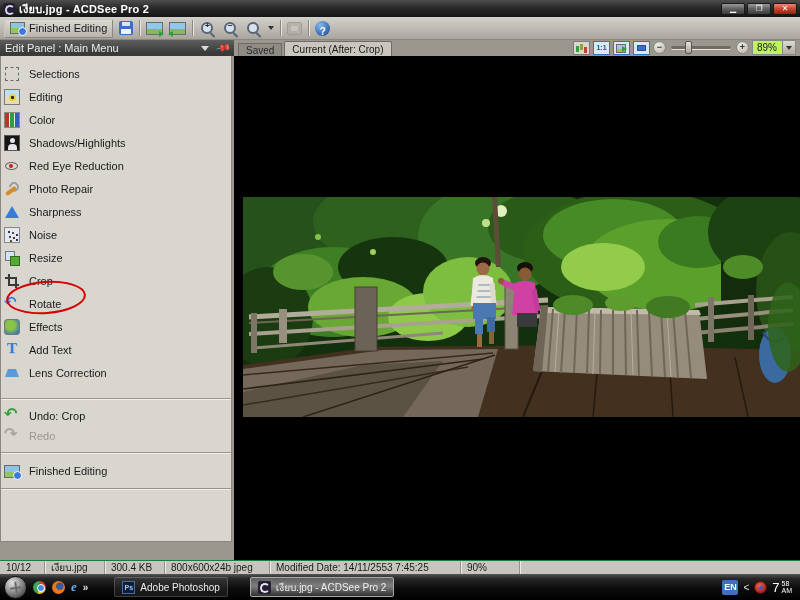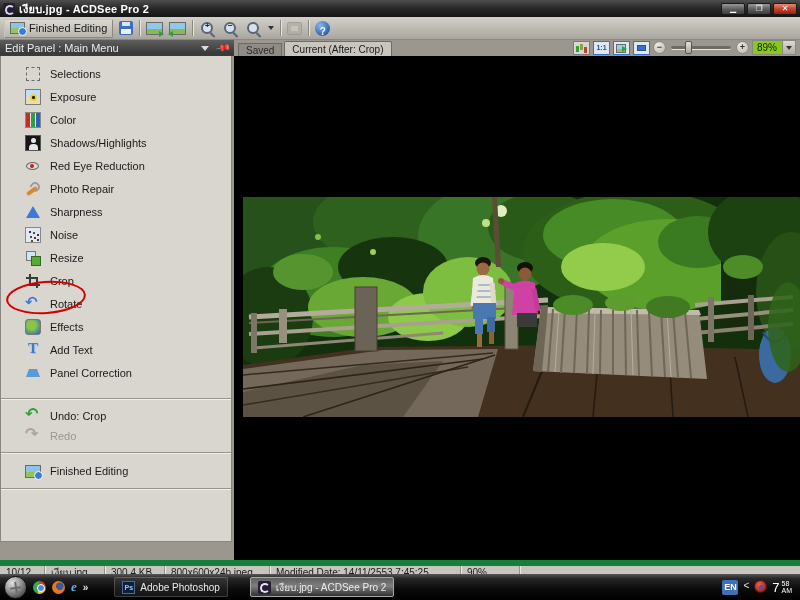--- a/index.html
+++ b/index.html
@@ -61,21 +61,21 @@
 
   
   .sidebar { position:absolute; left:0; top:0; width:234px; height:520px; background:#9b978f; }
   .panel-header { height:16px; background:linear-gradient(180deg,#5e5e5e,#3a3a3a 80%);
     display:flex; align-items:center; padding:0 5px; color:#ececec; font-size:11px; }
   .ph-arrow { margin-left:auto; width:0; height:0; border-left:4px solid transparent;
     border-right:4px solid transparent; border-top:5px solid #dcdcdc; }
   .ph-pin { margin-left:8px; color:#dcdcdc; font-size:10px; line-height:10px; transform:rotate(35deg); }
   .panel-body { position:absolute; left:0; top:16px; width:232px; height:486px;
     background:#d9d6cf; border:1px solid #8a8780; border-top:none; padding-top:6px; overflow:hidden; }
-  .mrow { height:23px; display:flex; align-items:center; gap:9px; padding-left:24px;
+  .mrow { height:23px; display:flex; align-items:center; gap:9px; padding-left:3px;
     font-size:11px; color:#1a1a1a; }
   .mrow.disabled { color:#9a978f; }
   .msep { height:2px; border-top:1px solid #96938c; border-bottom:1px solid #f2f0ea; margin:6px 0; }
   .mlabel { white-space:nowrap; }
 
   .ic { width:16px; height:16px; position:relative; flex:none; }
   .ic-selections { width:14px; height:14px; margin:1px; border:1px dashed #6a6a6a; }
   .ic-exposure { background:linear-gradient(180deg,#bfe0f0 0 50%,#e6debo 50%); background:linear-gradient(180deg,#bfe0f0 0 50%,#e6deb0 50%); border:1px solid #7a7a7a; }
   .ic-exposure::before { content:""; position:absolute; left:4px; top:4px; width:7px; height:7px; border-radius:50%;
     background:radial-gradient(circle,#222 0 28%,#f0d030 30%); }
@@ -137,32 +137,32 @@
   .vc-window::before { content:""; position:absolute; left:3px; top:3px; right:3px; bottom:3px;
     background:#3a6ec8; border:1px solid #28508f; }
   .zoom-btn { width:13px; height:13px; border-radius:50%; border:1px solid #8a8780;
     background:radial-gradient(circle at 35% 30%,#eceae4,#b8b5ae); text-align:center;
     font-size:9px; font-weight:bold; line-height:11px; color:#333; }
   .zoom-slider { width:60px; height:13px; position:relative; margin:0 2px; }
   .zoom-slider::before { content:""; position:absolute; left:0; right:0; top:5px; height:3px;
     background:#6e6b65; border-bottom:1px solid #e8e6e0; border-radius:2px; }
   .zoom-thumb { position:absolute; left:14px; top:0; width:7px; height:13px; border-radius:2px;
     border:1px solid #555; background:linear-gradient(180deg,#e6e3dc,#a8a59e); }
-  .zoom-combo { width:44px; height:15px; background:#84cc16; border:1px solid #8a8780;
+  .zoom-combo { width:44px; height:15px; background:#bef264; border:1px solid #8a8780;
     display:flex; align-items:center; }
   .zoom-combo .val { flex:1; font-size:10px; padding-left:4px; color:#1a1a1a; }
   .zoom-combo .btn { width:13px; height:13px; background:linear-gradient(180deg,#dcd9d2,#b0ada6);
     border-left:1px solid #8a8780; display:flex; align-items:center; justify-content:center; }
 
   .canvas { position:absolute; left:0; top:16px; width:566px; height:504px; background:#000; }
   .photo { position:absolute; left:9px; top:141px; width:557px; height:220px; display:block; }
 
   
   .statusbar { position:absolute; left:0; top:560px; width:800px; height:14px;
-    background:#c8c5be; border-top:6px solid #15803d; display:flex; align-items:center;
+    background:#c8c5be; border-top:1px solid #15803d; display:flex; align-items:center;
     font-size:10px; color:#1a1a1a; }
   .seg { height:100%; line-height:13px; padding:0 6px; border-right:1px solid #96938c;
     box-shadow:1px 0 0 #eeece6; white-space:nowrap; overflow:hidden; }
   .seg.fill { flex:1; border-right:none; box-shadow:none; }
 
   
   .taskbar { position:absolute; left:0; top:574px; width:800px; height:26px;
     background:linear-gradient(180deg,#555 0,#262626 18%,#0c0c0c 55%,#000 100%);
     display:flex; align-items:center; padding:0 4px; gap:6px; }
   .start-orb { width:23px; height:23px; border-radius:50%; border:1px solid #111; position:relative; flex:none;
@@ -182,21 +182,21 @@
   .tbtn { height:20px; border-radius:2px; padding:0 7px; display:flex; align-items:center; gap:5px;
     color:#ececec; font-size:10px; white-space:nowrap; }
   .tbtn.ps { background:rgba(255,255,255,.07); border:1px solid rgba(255,255,255,.18); margin-left:20px; }
   .tbtn.acdsee { margin-left:16px; border:1px solid #a8a8a8;
     background:linear-gradient(180deg,rgba(200,200,200,.35),rgba(235,235,235,.5) 45%,rgba(150,150,150,.3)); }
   .ps-icon { width:13px; height:13px; background:#0e1f3c; border:1px solid #4a6a9a; color:#9ac8f0;
     font-size:7px; font-weight:bold; text-align:center; line-height:12px; flex:none; }
   .acdsee-icon { width:13px; height:13px; border-radius:2px; background:#241d33; position:relative; flex:none; }
   .acdsee-icon::after { content:""; position:absolute; left:2.5px; top:2.5px; width:6px; height:6px;
     border:2px solid #e4deee; border-radius:50%; border-right-color:transparent; }
-  .tray { margin-left:auto; display:flex; gap:5px; padding-right:4px; }
+  .tray { margin-left:auto; display:flex; align-items:center; gap:5px; padding-right:4px; }
   .lang-badge { width:16px; height:15px; background:#3f71b8; color:#fff; font-size:9px; font-weight:bold;
     text-align:center; line-height:15px; border-radius:2px; }
   .tray-chevron { color:#e0e0e0; font-size:10px; }
   .tray-app { width:13px; height:13px; border-radius:50%; position:relative;
     background:radial-gradient(circle at 40% 35%,#f06050,#a02018 75%); border:1px solid #601008; }
   .tray-app::after { content:""; position:absolute; left:4px; top:4px; width:4px; height:4px;
     border-radius:50%; background:#3a5ac0; }
   .clock { display:flex; align-items:center; gap:2px; color:#fff; }
   .clock .hour { font-size:13px; }
   .clock .stack { display:flex; flex-direction:column; line-height:7px; }
@@ -250,21 +250,21 @@
         <span class="ph-pin">📌</span>
       </div>
       <div class="panel-body">
         <div>
             <div class="mrow">
               <span class="ic ic-selections"></span>
               <span class="mlabel">Selections</span>
             </div>
             <div class="mrow">
               <span class="ic ic-exposure"></span>
-              <span class="mlabel">Exposure</span>
+              <span class="mlabel">Editing</span>
             </div>
             <div class="mrow">
               <span class="ic ic-color"></span>
               <span class="mlabel">Color</span>
             </div>
             <div class="mrow">
               <span class="ic ic-shadows-highlights"></span>
               <span class="mlabel">Shadows/Highlights</span>
             </div>
             <div class="mrow">
@@ -298,21 +298,21 @@
             <div class="mrow">
               <span class="ic ic-effects"></span>
               <span class="mlabel">Effects</span>
             </div>
             <div class="mrow">
               <span class="ic ic-add-text"></span>
               <span class="mlabel">Add Text</span>
             </div>
             <div class="mrow">
               <span class="ic ic-lens-correction"></span>
-              <span class="mlabel">Panel Correction</span>
+              <span class="mlabel">Lens Correction</span>
             </div>
           </div>
         <div class="msep" style="margin-top:14px"></div>
         <div class="mrow" style="height:20px">
           <span class="ic ic-undo"></span>
           <span class="mlabel">Undo: Crop</span>
         </div>
         <div class="mrow disabled" style="height:20px">
           <span class="ic ic-redo"></span>
           <span class="mlabel">Redo</span>

